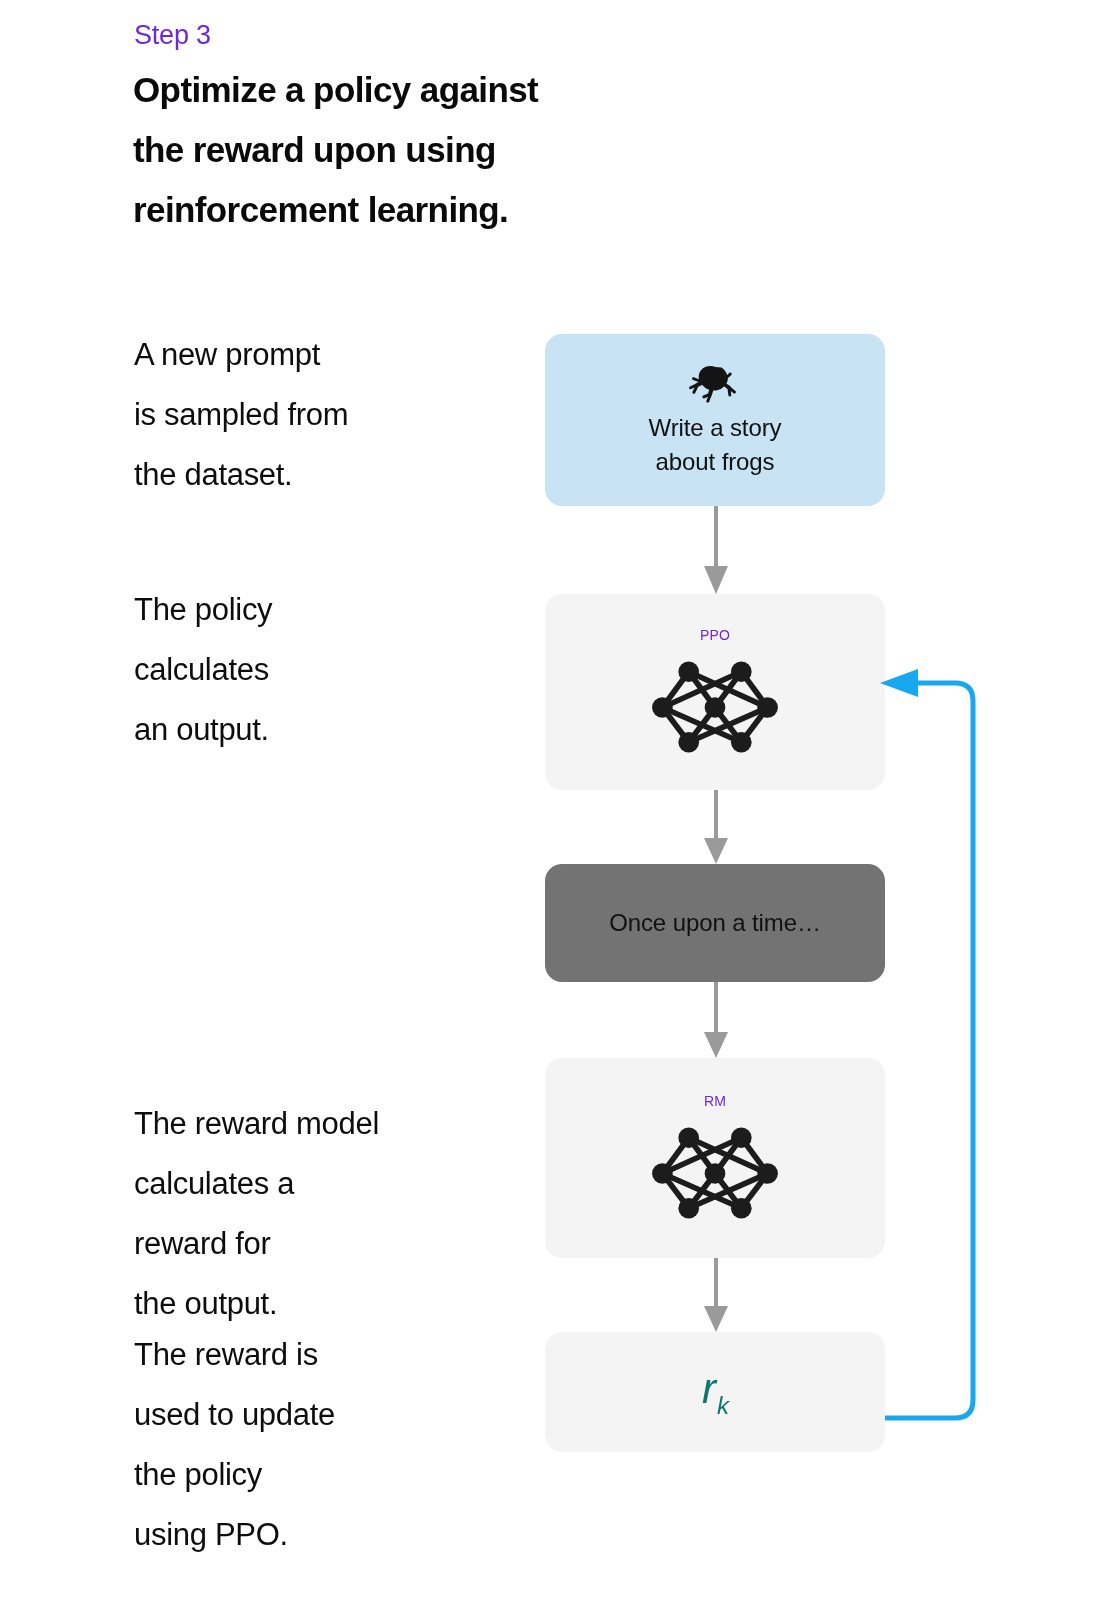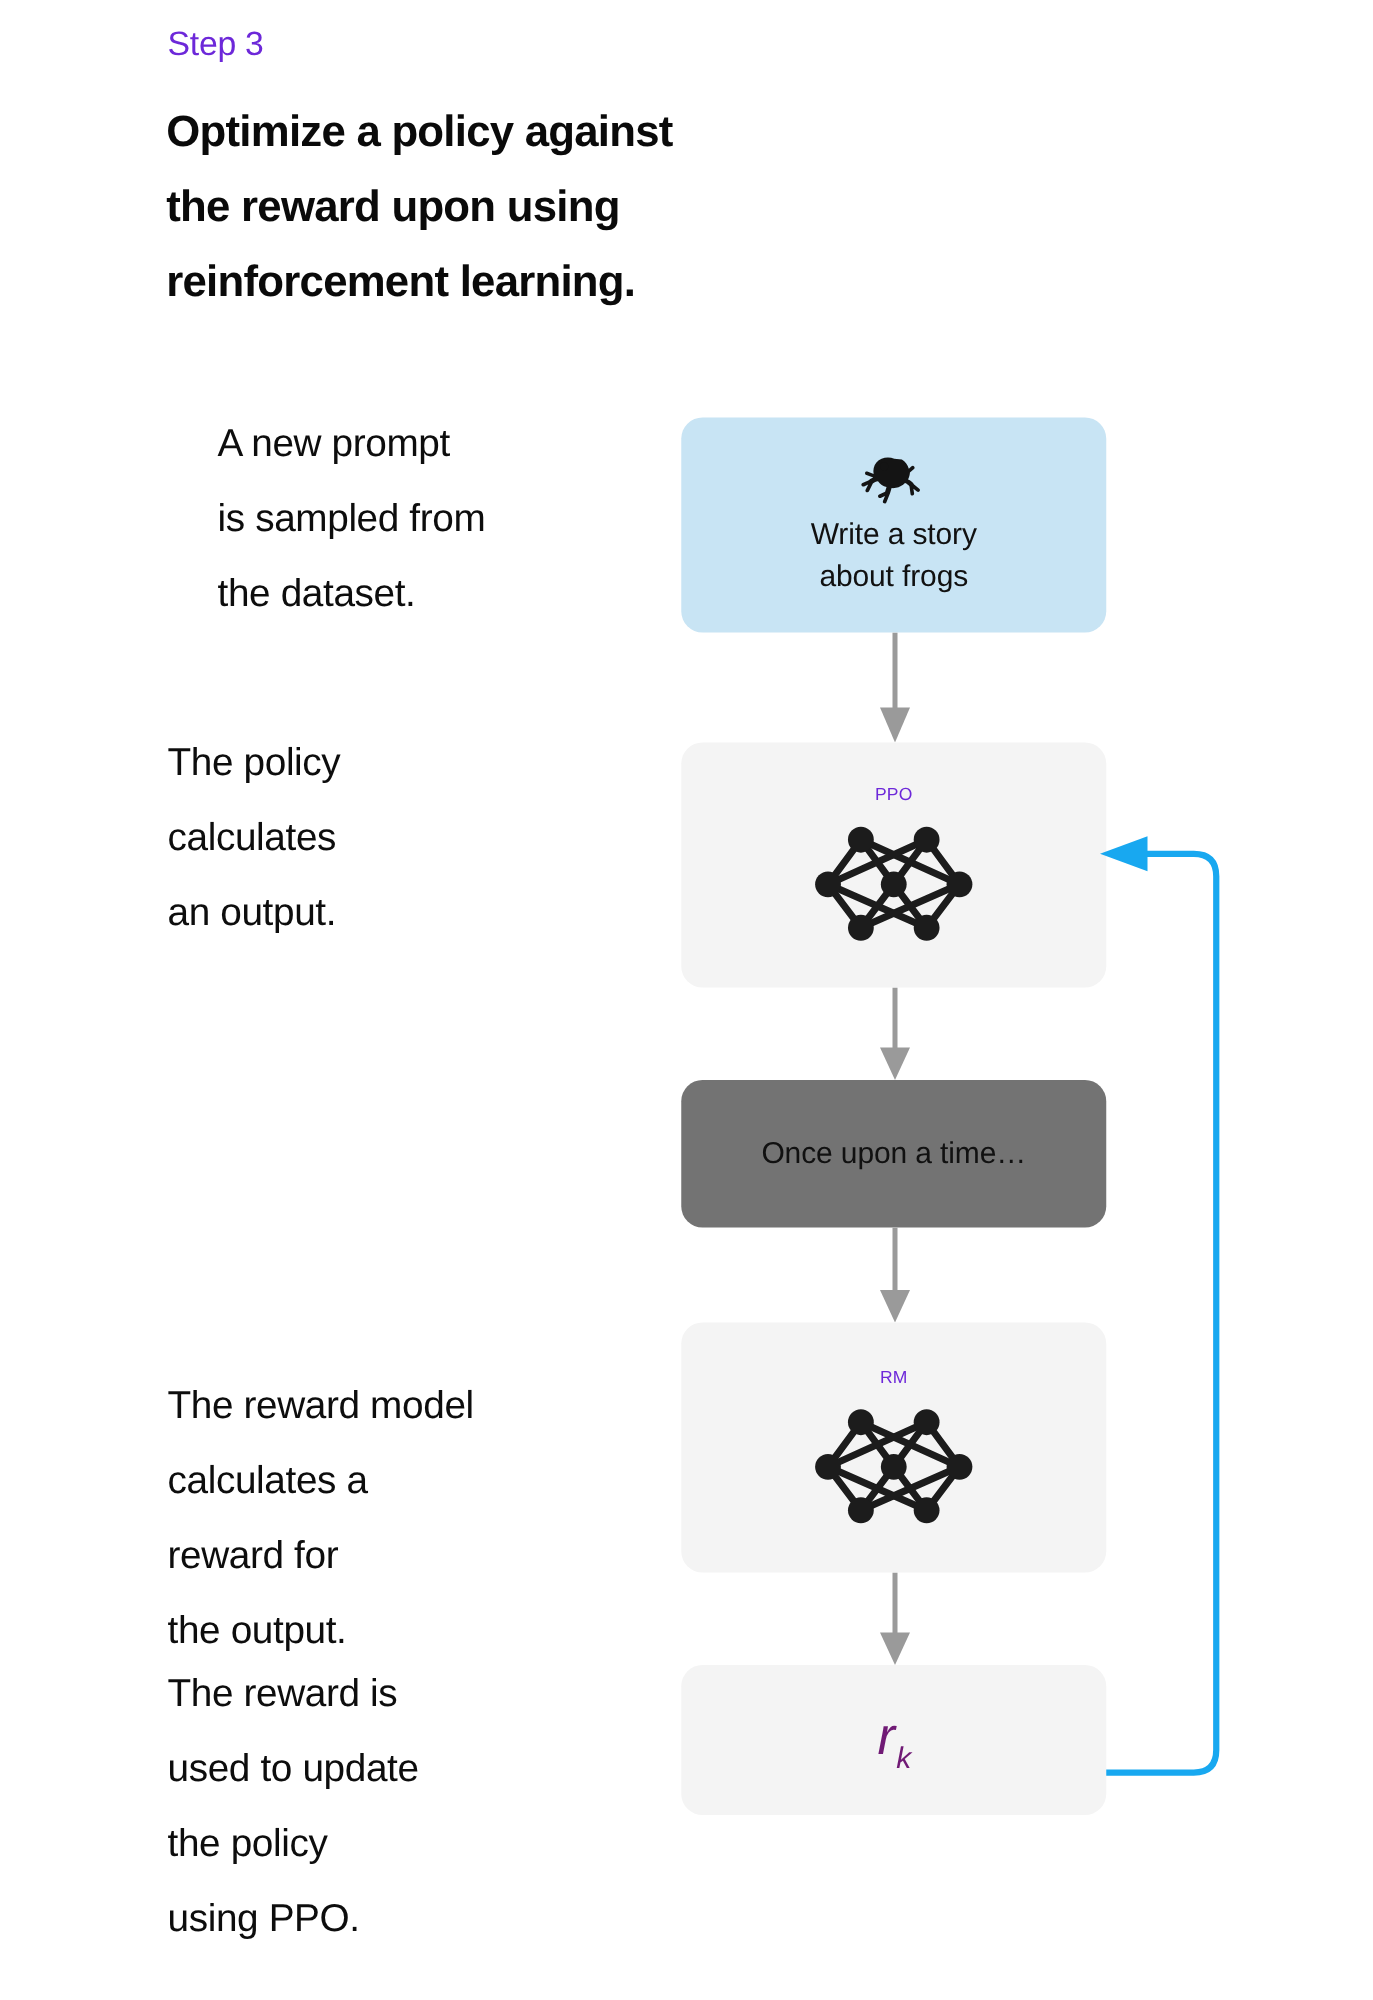--- a/index.html
+++ b/index.html
@@ -30,42 +30,42 @@
     font-size: 27px;
     line-height: 34px;
     letter-spacing: -0.2px;
     color: #6d28d9;
     white-space: nowrap;
   }
 
   .headline {
     position: absolute;
     left: 133px;
-    top: 76px;
+    top: 60px;
     width: 600px;
     font-size: 35px;
     line-height: 60px;
     font-weight: 700;
     letter-spacing: -0.6px;
     color: #0a0a0a;
   }
   .headline .hl-line { display: block; white-space: nowrap; }
 
   .para {
     position: absolute;
     left: 134px;
     width: 420px;
     font-size: 31px;
     line-height: 60px;
     letter-spacing: -0.3px;
     color: #0d0d0d;
   }
   .para .p-line { display: block; white-space: nowrap; }
 
-  .para-1 { top: 325px; margin-left: 40px; }
+  .para-1 { top: 325px; }
   .para-2 { top: 580px; }
   .para-3 { top: 1094px; }
   .para-4 { top: 1325px; }
 
   
   .card {
     position: absolute;
     left: 545px;
     width: 340px;
     border-radius: 17px;
@@ -140,21 +140,21 @@
     font-size: 24px;
     line-height: 30px;
     color: #111111;
     letter-spacing: -0.1px;
     white-space: nowrap;
   }
 
   .reward-formula {
     font-size: 40px;
     line-height: 42px;
-    color: #701a75;
+    color: #0f766e;
     font-style: italic;
     font-family: "Liberation Serif", "DejaVu Serif", serif;
     position: relative;
     letter-spacing: 0px;
   }
   .reward-formula .r-main {
     font-family: "Liberation Sans", "DejaVu Sans", sans-serif;
     font-style: italic;
     font-weight: 400;
     font-size: 42px;

